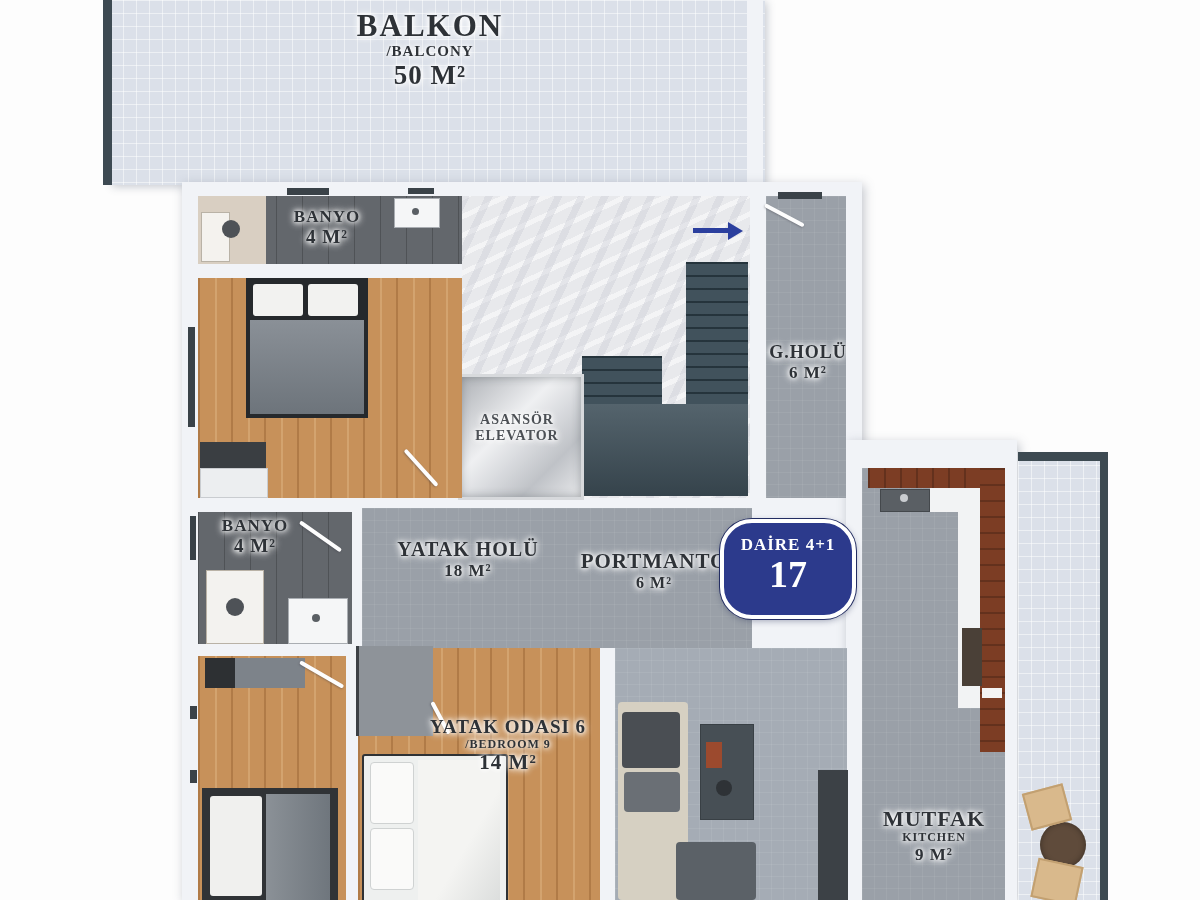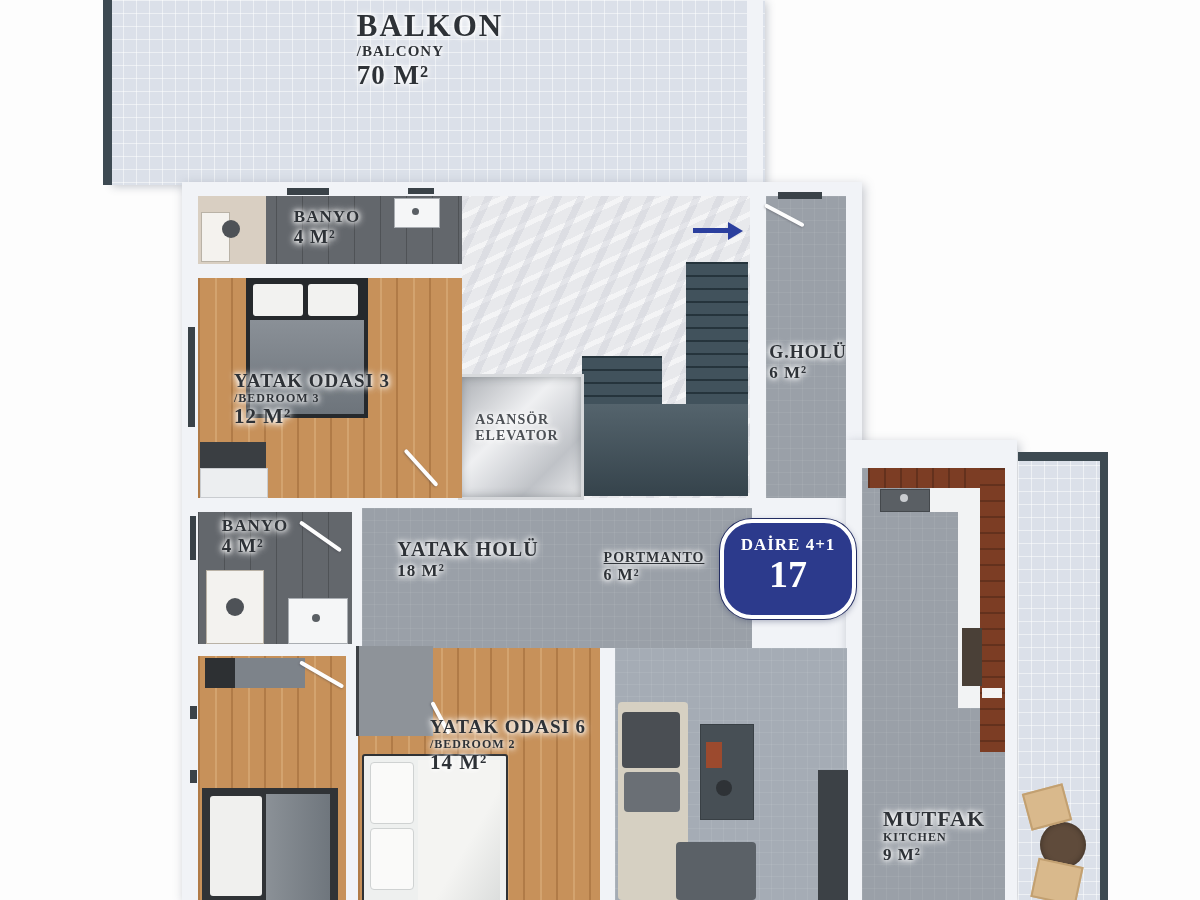--- a/index.html
+++ b/index.html
@@ -25,21 +25,21 @@
                      linear-gradient(90deg,rgba(255,255,255,.07) 1px,transparent 1px);
     background-size:12px 12px;}
   .tex-dark{background-color:#63676c;
     background-image:repeating-linear-gradient(90deg,rgba(0,0,0,.20) 0 1px,transparent 1px 26px);}
   .tex-marble{background-color:#e8e9ec;
     background-image:repeating-linear-gradient(115deg,rgba(198,200,210,.35) 0 7px,transparent 7px 21px),
                      repeating-linear-gradient(-25deg,rgba(255,255,255,.5) 0 5px,transparent 5px 17px);}
   .tex-stairs{background-color:#41525c;}
   .treads{background-image:repeating-linear-gradient(180deg,rgba(10,22,28,.5) 0 2px,transparent 2px 13px);}
   
-  .room-label{position:absolute;transform:translateX(-50%);color:#2e3237;
+  .room-label{position:absolute;transform:translateX(-50%);text-align:center;color:#2e3237;
     font-weight:bold;letter-spacing:1px;line-height:1.14;white-space:nowrap;
     text-shadow:0 0 4px #fff,0 0 9px #fff,0 1px 7px rgba(255,255,255,.9);}
   .rl-name{font-size:19px;} .rl-sub{font-size:12px;} .rl-area{font-size:21px;}
   .rl-name.lg{font-size:31px;letter-spacing:2px;} .rl-sub.lg{font-size:15px;} .rl-area.lg{font-size:27px;}
   .rl-name.md{font-size:25px;} .rl-area.md{font-size:24px;}
   .rl-small{font-size:14px;letter-spacing:1px;color:#4c5055;line-height:1.15;}
   
   .badge{position:absolute;left:720px;top:519px;width:128px;height:92px;background:#2c3a8c;
     border:4px solid #ffffff;border-radius:32px;box-shadow:0 0 0 1px #232d62,0 2px 6px rgba(40,50,90,.4);
     color:#fff;text-align:center;font-family:"Liberation Serif",serif;}
@@ -151,33 +151,28 @@
   <div class="win" style="left:190px;top:770px;width:7px;height:13px;"></div>
   <div class="door-line" style="left:765px;top:203px;width:44px;transform:rotate(28deg);"></div>
   <div class="door-line" style="left:300px;top:520px;width:50px;transform:rotate(35deg);"></div>
   <div class="door-line" style="left:405px;top:448px;width:48px;transform:rotate(48deg);"></div>
   <div class="door-line" style="left:300px;top:660px;width:50px;transform:rotate(30deg);"></div>
   <div class="door-line" style="left:432px;top:700px;width:36px;transform:rotate(62deg);"></div>
 
   <div class="room-label" style="left:430px;top:8px;">
     <div class="rl-name lg">BALKON</div>
     <div class="rl-sub lg">/BALCONY</div>
-    <div class="rl-area lg">70 M²</div>
+    <div class="rl-area lg">50 M²</div>
   </div>
 
   <div class="room-label" style="left:327px;top:207px;">
     <div class="rl-name" style="font-size:17px;">BANYO</div>
     <div class="rl-area" style="font-size:19px;">4 M²</div>
   </div>
 
-  <div class="room-label" style="left:312px;top:370px;">
-    <div class="rl-name">YATAK ODASI 3</div>
-    <div class="rl-sub">/BEDROOM 3</div>
-    <div class="rl-area">12 M²</div>
-  </div>
 
   <div class="room-label" style="left:517px;top:412px;">
     <div class="rl-small" style="font-weight:bold;">ASANSÖR</div>
     <div class="rl-small" style="font-weight:bold;">ELEVATOR</div>
   </div>
 
   <div class="room-label" style="left:808px;top:342px;">
     <div class="rl-name" style="font-size:18px;">G.HOLÜ</div>
     <div class="rl-area" style="font-size:17px;">6 M²</div>
   </div>
@@ -186,28 +181,28 @@
     <div class="rl-name" style="font-size:17px;">BANYO</div>
     <div class="rl-area" style="font-size:19px;">4 M²</div>
   </div>
 
   <div class="room-label" style="left:468px;top:538px;">
     <div class="rl-name" style="font-size:20px;">YATAK HOLÜ</div>
     <div class="rl-area" style="font-size:17px;">18 M²</div>
   </div>
 
   <div class="room-label" style="left:654px;top:550px;">
-    <div class="rl-name" style="font-size:14px;text-decoration:underline;">PORTMANTO</div>
+    <div class="rl-name" style="font-size:21px;">PORTMANTO</div>
     <div class="rl-area" style="font-size:16px;">6 M²</div>
   </div>
 
 
   <div class="room-label" style="left:508px;top:716px;">
     <div class="rl-name">YATAK ODASI 6</div>
-    <div class="rl-sub">/BEDROOM 2</div>
+    <div class="rl-sub">/BEDROOM 9</div>
     <div class="rl-area">14 M²</div>
   </div>
 
   <div class="room-label" style="left:934px;top:806px;">
     <div class="rl-name" style="font-size:22px;">MUTFAK</div>
     <div class="rl-sub" style="font-size:12px;">KITCHEN</div>
     <div class="rl-area" style="font-size:17px;">9 M²</div>
   </div>
 
   <div class="badge">

